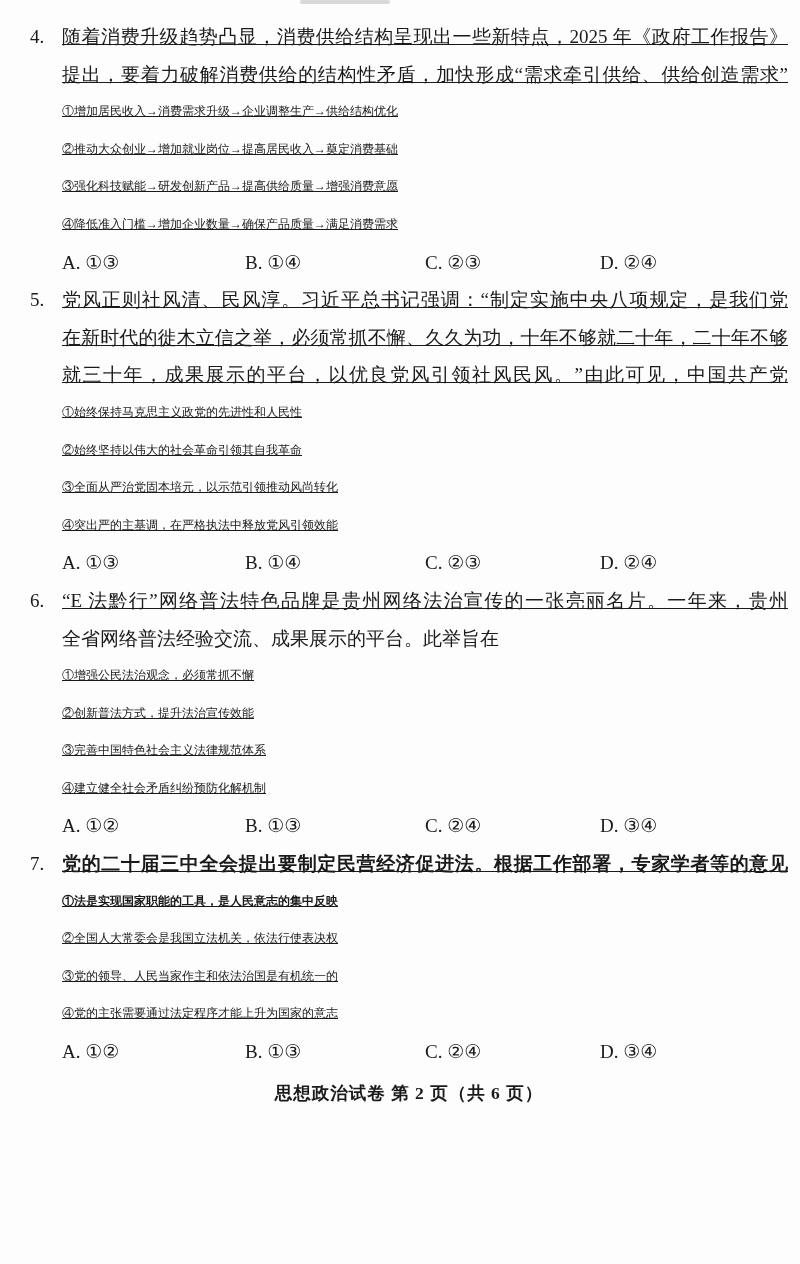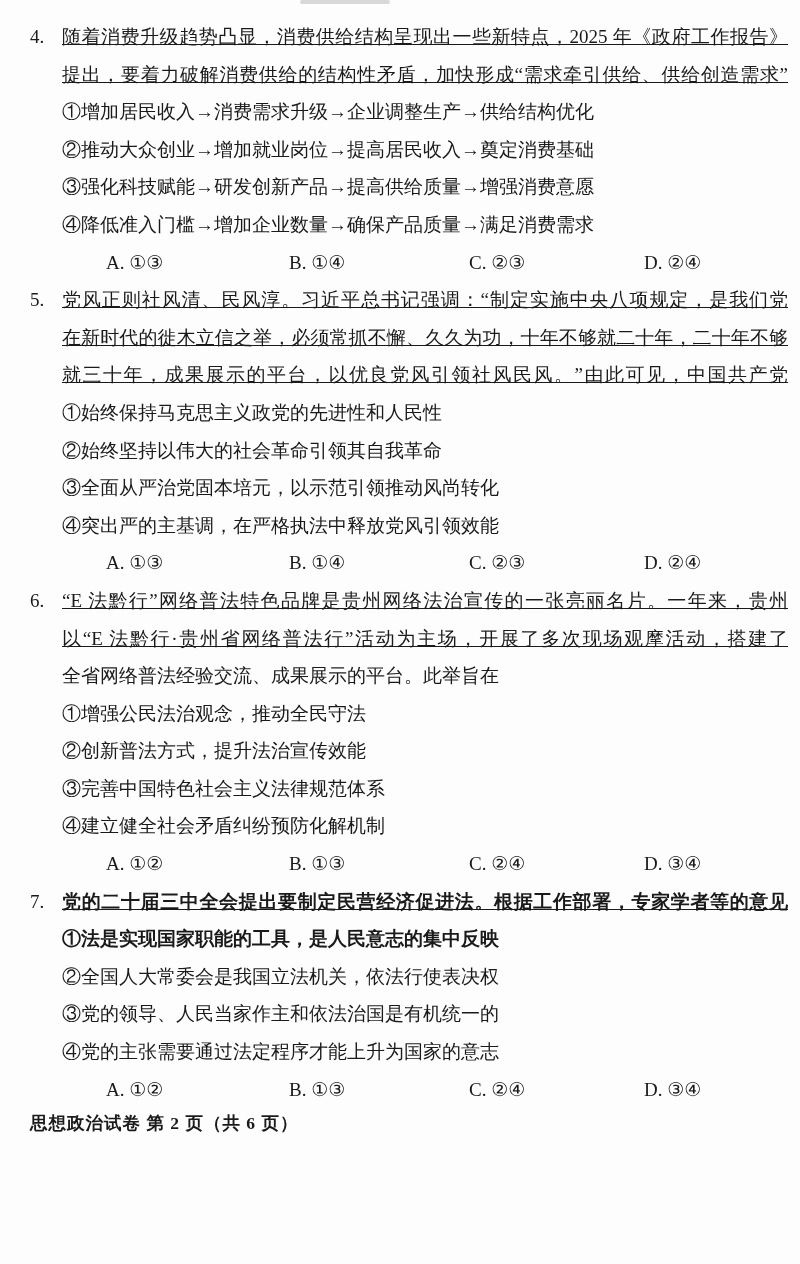--- a/index.html
+++ b/index.html
@@ -28,31 +28,31 @@
   .qbody { flex: 0 0 726px; max-width: 726px; }
   .sline {
     font-size: 19px; line-height: 37.6px;
     white-space: normal;
   }
   .sline.fill {
     text-align: justify;
     text-align-last: justify;
     text-decoration: underline;
   }
-  .item { font-size: 19px; line-height: 37.6px; }
+  .item { font-size: 12px; line-height: 37.6px; text-decoration: underline; }
   .choices {
     display: grid;
     grid-template-columns: 183px 180px 175px 1fr;
-    font-size: 19px; line-height: 37.6px; margin-left: 44px;
+    font-size: 19px; line-height: 37.6px;
   }
   .q-heavy .sline { font-weight: 700; }
   .item.heavy { font-weight: 700; }
   .footer {
-    margin-top: 0;
-    text-align: left;
+    margin-top: 7px;
+    text-align: center;
     font-size: 17.5px; line-height: 30px;
     font-weight: 700;
     letter-spacing: 1px;
   }
 </style>
 </head>
 <body>
 
 <div class="page">
   <div class="scan-smudge"></div>
@@ -91,23 +91,22 @@
         <span class="choice">C. ②③</span>
         <span class="choice">D. ②④</span>
       </div>
     </div>
   </div>
 
   <div class="question">
     <div class="qnum">6.</div>
     <div class="qbody">
       <div class="sline fill">“E 法黔行”网络普法特色品牌是贵州网络法治宣传的一张亮丽名片。一年来，贵州</div>
-      <div class="sline fill">以“E 法黔行·贵州省网络普法行”活动为主场，开展了多次现场观摩活动，搭建了</div>
       <div class="sline">全省网络普法经验交流、成果展示的平台。此举旨在</div>
-      <div class="item">①增强公民法治观念，推动全民守法</div>
+      <div class="item">①增强公民法治观念，必须常抓不懈</div>
       <div class="item">②创新普法方式，提升法治宣传效能</div>
       <div class="item">③完善中国特色社会主义法律规范体系</div>
       <div class="item">④建立健全社会矛盾纠纷预防化解机制</div>
       <div class="choices">
         <span class="choice">A. ①②</span>
         <span class="choice">B. ①③</span>
         <span class="choice">C. ②④</span>
         <span class="choice">D. ③④</span>
       </div>
     </div>

